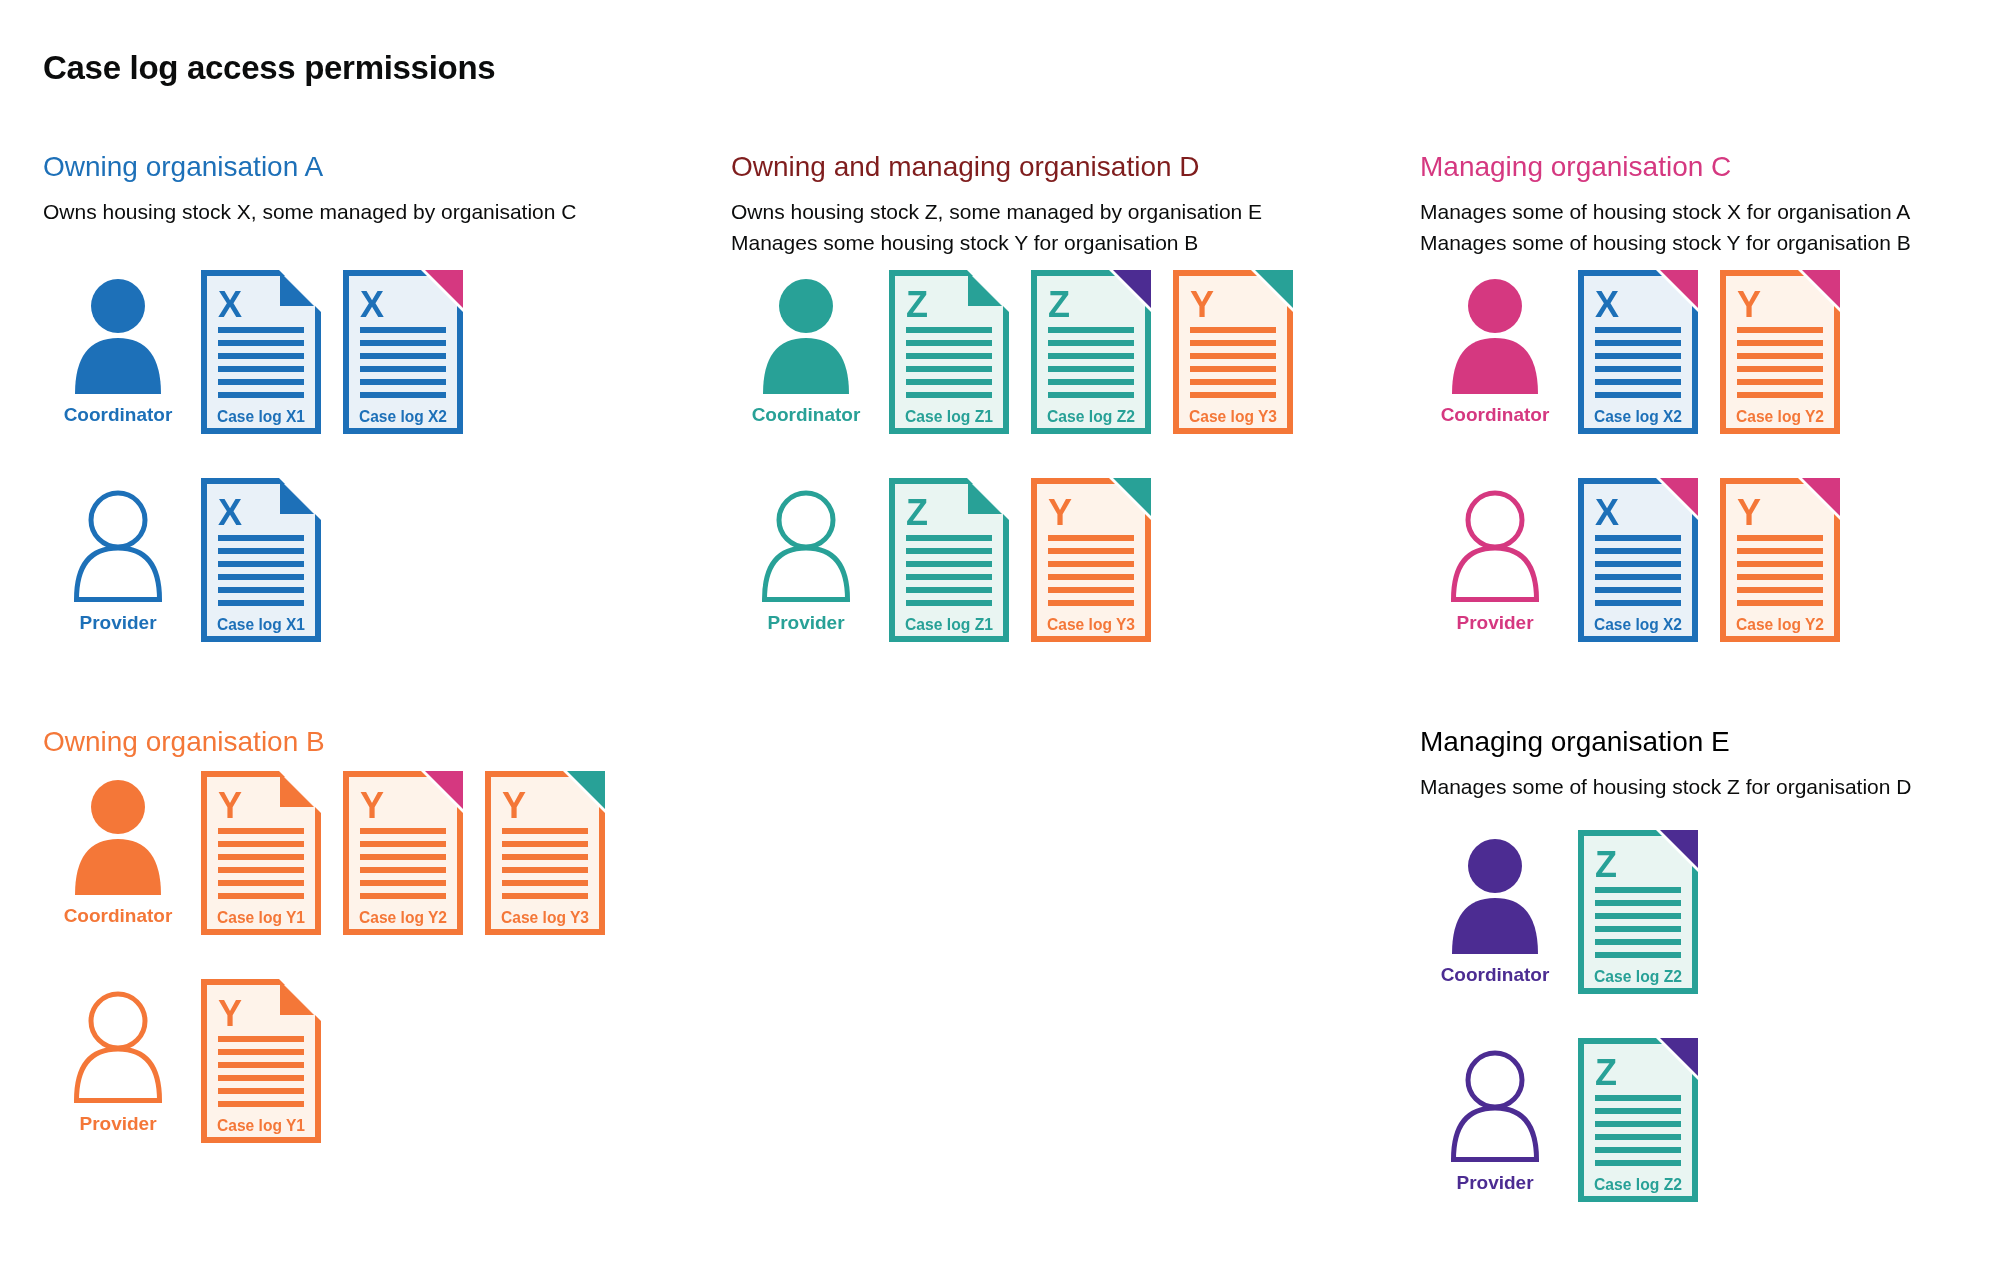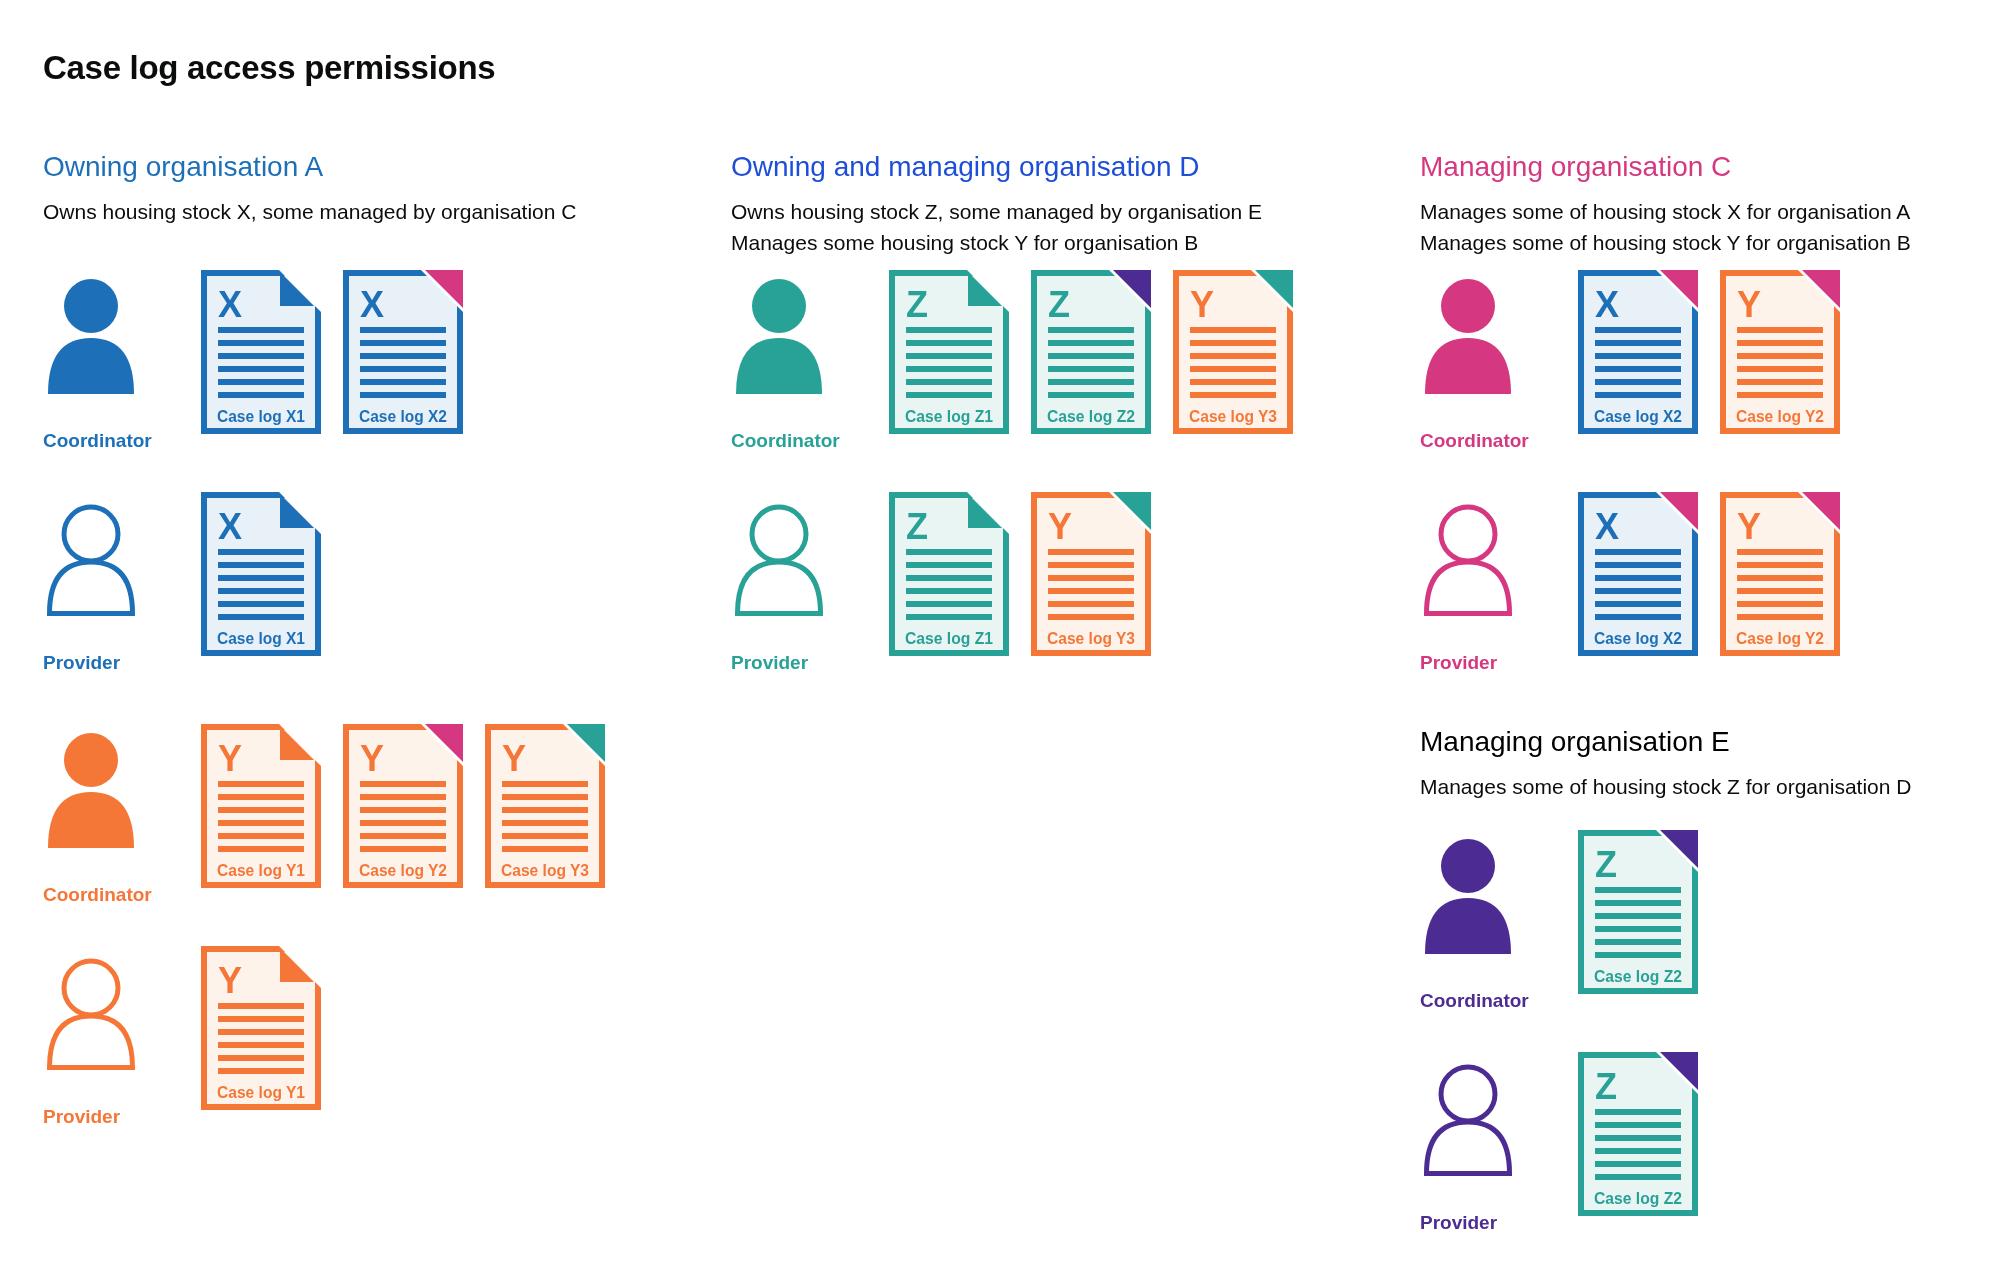--- a/index.html
+++ b/index.html
@@ -5,21 +5,21 @@
   html,body{margin:0;padding:0;background:#fff;}
   body{width:2000px;height:1280px;font-family:"Liberation Sans",sans-serif;color:#0b0c0c;overflow:hidden;}
   .page-title{font-size:33px;font-weight:700;margin:49px 0 0 43px;letter-spacing:-.3px;}
   .grid{display:grid;grid-template-columns:688px 689px 580px;grid-template-rows:575px auto;margin:62px 0 0 43px;}
   .section{min-width:0;}
   .sec-heading{font-size:28px;font-weight:400;line-height:36px;margin:0 0 11px 0;}
   .desc-line{font-size:21px;line-height:31px;}
   .desc-wrap.tall{min-height:62px;margin-bottom:12px;}
   .desc-wrap.short{min-height:31px;margin-bottom:28px;}
   .row{display:flex;align-items:flex-start;margin-bottom:40px;}
-  .person-block{width:150px;flex:none;display:flex;flex-direction:column;align-items:flex-start;padding-top:6px;gap:26px;}
+  .person-block{width:150px;flex:none;display:flex;flex-direction:column;align-items:center;padding-top:6px;}
   .person-label{font-size:19px;font-weight:700;margin-top:8px;white-space:nowrap;}
   .docs{display:flex;gap:22px;margin-left:8px;}
   .doc{flex:none;}
   svg text{font-family:"Liberation Sans",sans-serif;}
 </style>
 </head>
 <body>
 
 <h1 class="page-title">Case log access permissions</h1>
 <div class="grid" id="grid">
@@ -90,21 +90,21 @@
                 <rect x="17" y="96" width="86" height="6" fill="#1d70b8"></rect>
                 <rect x="17" y="109" width="86" height="6" fill="#1d70b8"></rect>
                 <rect x="17" y="122" width="86" height="6" fill="#1d70b8"></rect>
               </g>
               <text x="60" y="152" text-anchor="middle" font-size="17" font-weight="bold" textLength="88" lengthAdjust="spacingAndGlyphs" fill="#1d70b8">Case log X1</text>
             </svg></div>
         </div>
       </div>
     </div>
     <div class="section" style="grid-area: 1 / 2;">
-      <div class="sec-heading" style="color: #1d4ed8;">Owning and managing organisation D</div>
+      <div class="sec-heading" style="color: #7f1d1d;">Owning and managing organisation D</div>
       <div class="desc-wrap tall">
         <div class="desc-line">Owns housing stock Z, some managed by organisation E</div>
         <div class="desc-line">Manages some housing stock Y for organisation B</div>
       </div>
       <div class="row">
         <div class="person-block">
           <svg width="96" height="120" viewBox="0 0 96 120">
             <circle cx="48" cy="30" r="27" fill="#28a197"></circle>
             <path d="M5,118 Q5,62 48,62 Q91,62 91,118 Z" fill="#28a197"></path>
           </svg>
@@ -283,20 +283,21 @@
                 <rect x="17" y="96" width="86" height="6" fill="#f47738"></rect>
                 <rect x="17" y="109" width="86" height="6" fill="#f47738"></rect>
                 <rect x="17" y="122" width="86" height="6" fill="#f47738"></rect>
               </g>
               <text x="60" y="152" text-anchor="middle" font-size="17" font-weight="bold" textLength="88" lengthAdjust="spacingAndGlyphs" fill="#f47738">Case log Y2</text>
             </svg></div>
         </div>
       </div>
     </div>
     <div class="section" style="grid-area: 2 / 1;">
+      <div class="sec-heading" style="color: rgb(244, 119, 56);">Owning organisation B</div>
       <div class="row">
         <div class="person-block">
           <svg width="96" height="120" viewBox="0 0 96 120">
             <circle cx="48" cy="30" r="27" fill="#f47738"></circle>
             <path d="M5,118 Q5,62 48,62 Q91,62 91,118 Z" fill="#f47738"></path>
           </svg>
           <div class="person-label" style="color: rgb(244, 119, 56);">Coordinator</div>
         </div>
         <div class="docs">
           <div class="doc"><svg width="120" height="164" viewBox="0 0 120 164">

